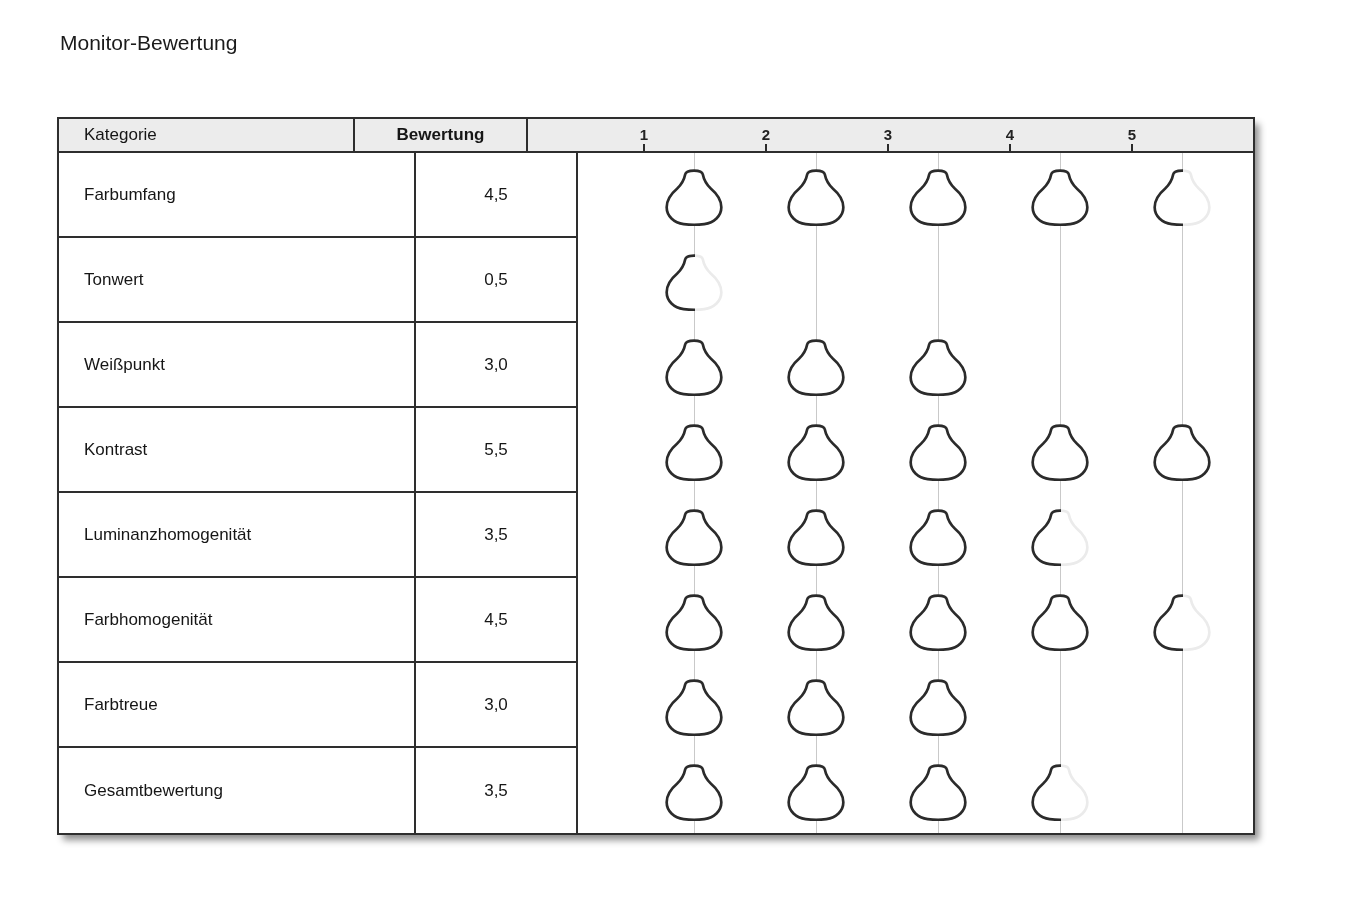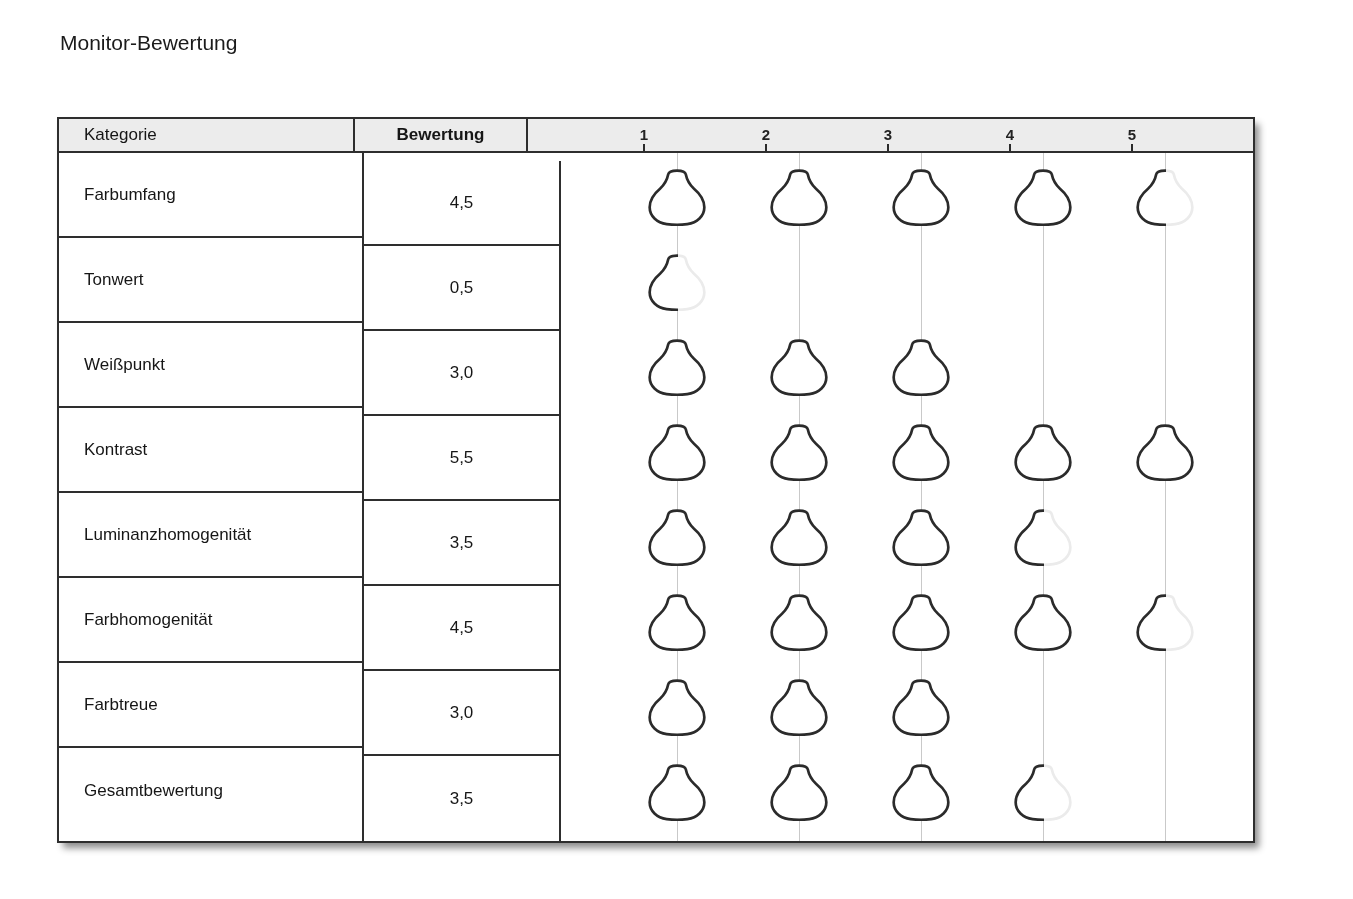--- a/index.html
+++ b/index.html
@@ -42,22 +42,22 @@
   .h-chart{flex:1;position:relative;}
   .tick-num{
     position:absolute;top:50%;transform:translate(-50%,-54%);
     font-size:15px;font-weight:700;color:#222222;
   }
   .tick-mark{
     position:absolute;bottom:0;width:2px;height:7px;
     background:#2a2a2a;transform:translateX(-50%);
   }
   .body-rows{display:flex;position:relative;}
-  .col-cat{width:305px;border-right:2px solid var(--border);}
-  .col-val{width:197px;border-right:2px solid var(--border);margin-top:8px;}
+  .col-cat{width:357px;border-right:2px solid var(--border);}
+  .col-val{width:162px;border-right:2px solid var(--border);}
   .col-chart{flex:1;position:relative;}
   .cell{
     height:85px;display:flex;align-items:center;
     border-bottom:2px solid var(--border);font-size:17px;color:var(--ink);
     background:#ffffff;
   }
   .cell:last-child{border-bottom:none;}
   .cat-cell{padding-left:25px;}
   .val-cell{justify-content:center;}
   .gridline{

